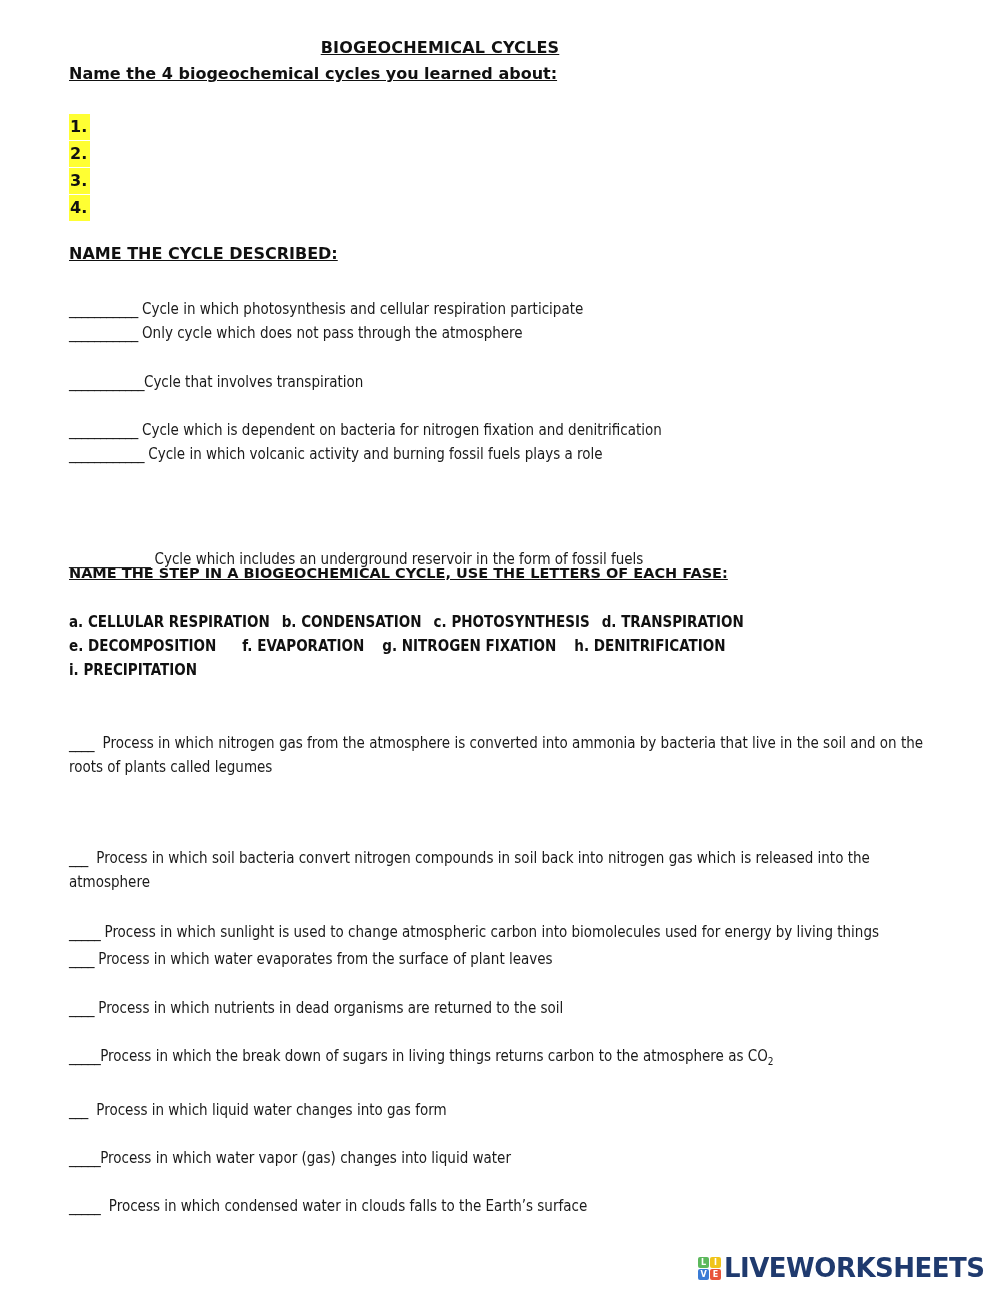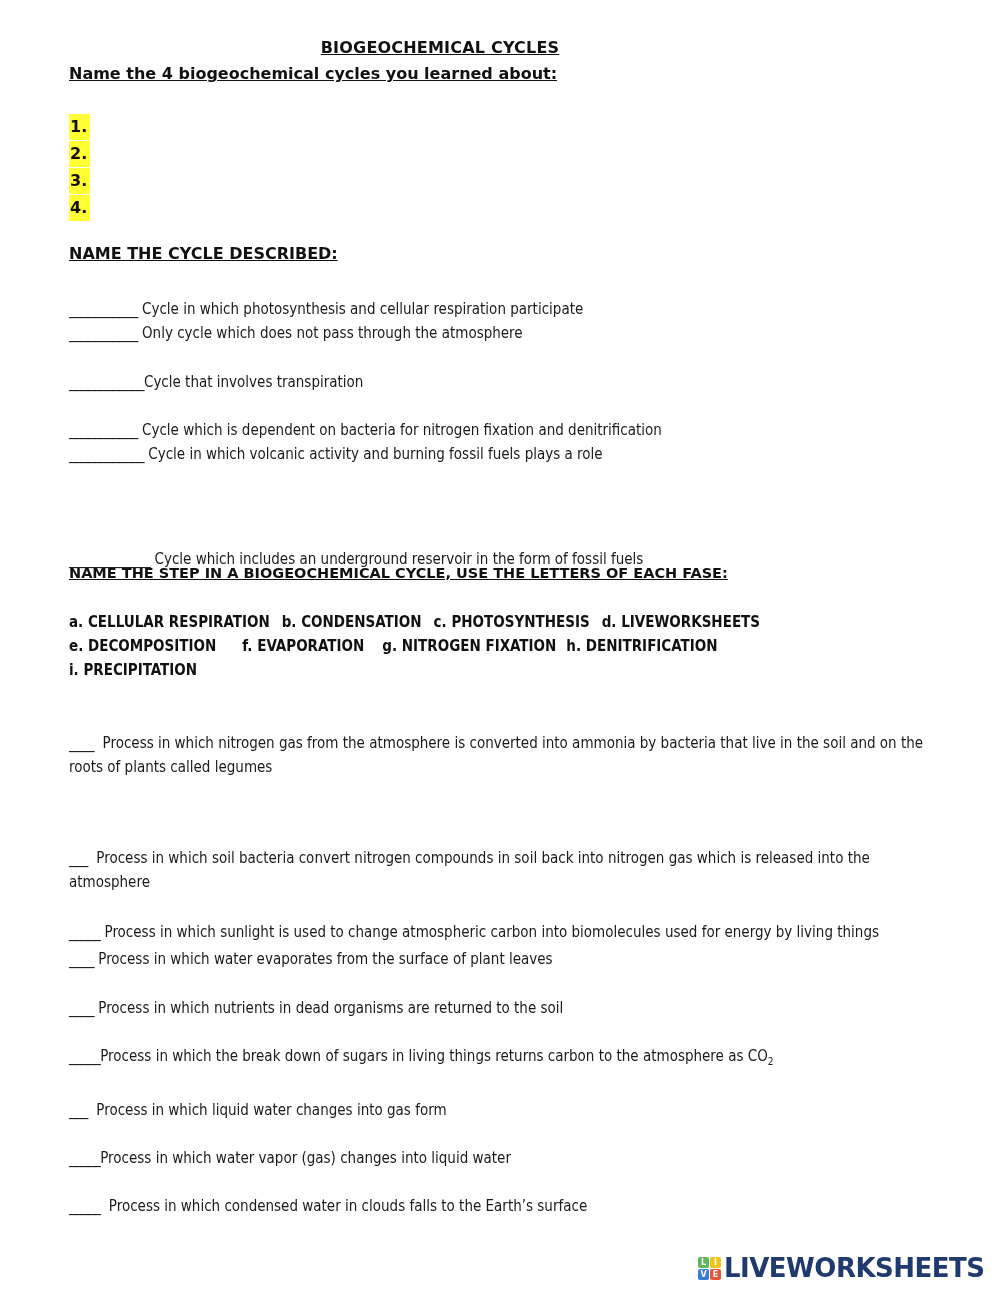--- a/index.html
+++ b/index.html
@@ -85,24 +85,24 @@
   <span>Cycle in which volcanic activity and burning fossil fuels plays a role</span>
 </div>
 <div class="abs line" style="top:515px;margin-top:32px;">
   <span class="blank">_____________</span>
   <span>Cycle which includes an underground reservoir in the form of fossil fuels</span>
 </div>
 
 <div class="abs h3" style="top:565px;">NAME THE STEP IN A BIOGEOCHEMICAL CYCLE, USE THE LETTERS OF EACH FASE:</div>
 
 <div class="abs opts" style="top:610px;">
-  <span class="opt">a.  CELLULAR RESPIRATION</span><span class="opt">b. CONDENSATION</span><span class="opt">c. PHOTOSYNTHESIS</span><span class="opt">d. LIVEWORKSHEETS</span>
+  <span class="opt">a.  CELLULAR RESPIRATION</span><span class="opt">b. CONDENSATION</span><span class="opt">c. PHOTOSYNTHESIS</span><span class="opt">d. TRANSPIRATION</span>
 </div>
 <div class="abs opts" style="top:634px;">
-  <span class="opt" style="margin-right:26px;">e.  DECOMPOSITION</span><span class="opt" style="margin-right:18px;">f. EVAPORATION</span><span class="opt" style="margin-right:10px;">g. NITROGEN FIXATION</span><span class="opt">h. DENITRIFICATION</span>
+  <span class="opt" style="margin-right:26px;">e.  DECOMPOSITION</span><span class="opt" style="margin-right:18px;">f. EVAPORATION</span><span class="opt" style="margin-right:18px;">g. NITROGEN FIXATION</span><span class="opt">h. DENITRIFICATION</span>
 </div>
 <div class="abs opts" style="top:658px;">
   <span class="opt">i. PRECIPITATION</span>
 </div>
 
 <div class="abs line wrap" style="top:731px;">
   <span class="blank">____</span>&nbsp;
   <span>Process in which nitrogen gas from the atmosphere is converted into ammonia by bacteria that live in the soil and on the roots of plants called legumes</span>
 </div>
 <div class="abs line wrap" style="top:846px;">

